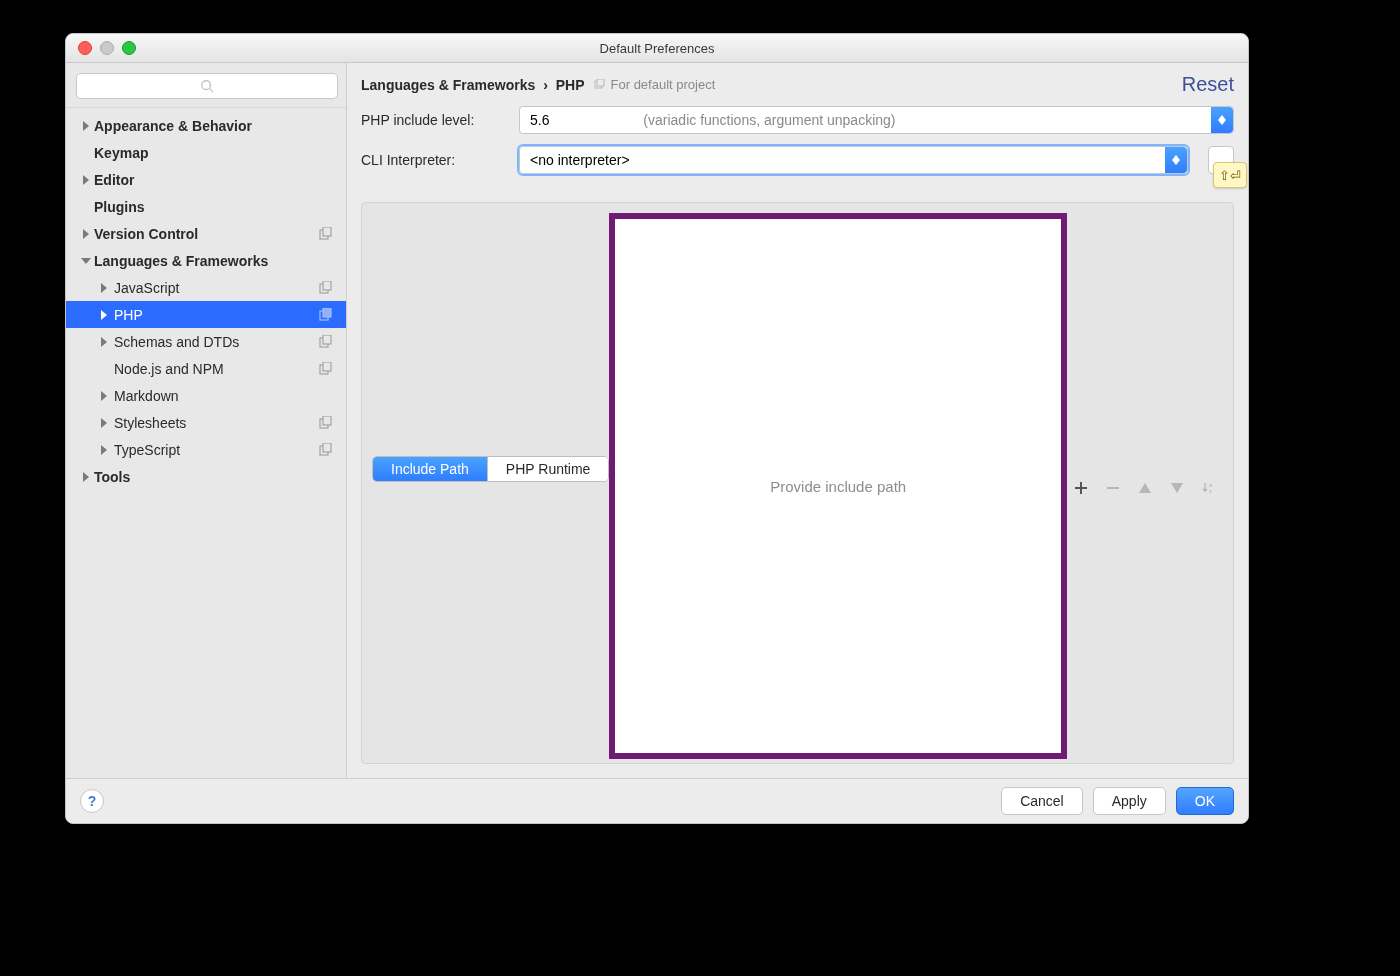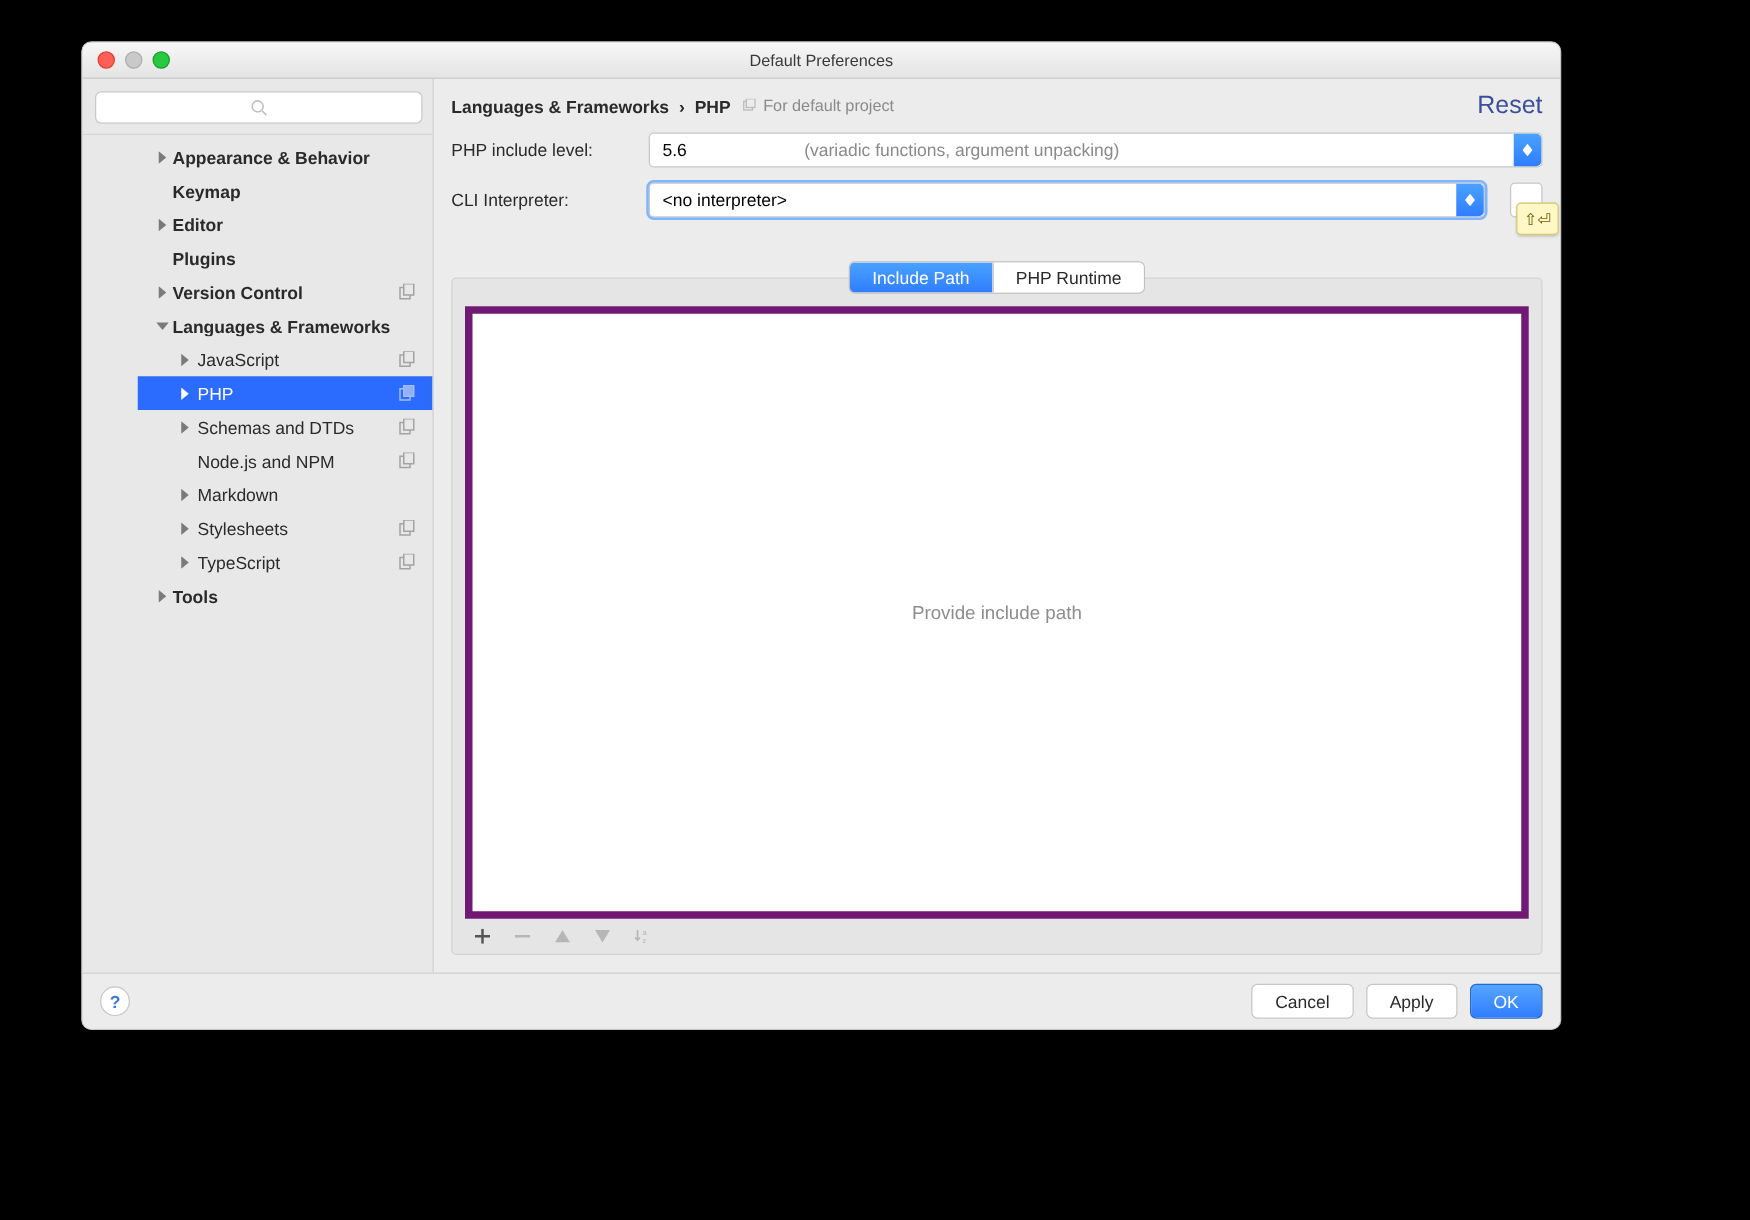--- a/index.html
+++ b/index.html
@@ -86,21 +86,21 @@
     width:260px;
     height:24px;
     background:#fff;
     border:1px solid #c8c8c8;
     border-radius:5px;
     display:flex;align-items:center;justify-content:center;
   }
   .search svg{opacity:.45;}
 
   .tree{
-    flex:1;overflow:auto;padding-top:4px;margin-left:44px;
+    flex:1;overflow:auto;padding-top:4px;
   }
   .node{
     display:flex;align-items:center;
     height:27px;
     padding-left:12px;
     font-size:14px;
     cursor:default;
     position:relative;
     font-weight:600;
   }
@@ -177,23 +177,22 @@
     position:absolute;top:99px;right:1px;
     width:32px;height:24px;background:#fff8c6;border:1px solid #d7c96a;border-radius:4px;
     display:flex;align-items:center;justify-content:center;font-size:13px;color:#6a5a00;
     box-shadow:0 1px 2px rgba(0,0,0,.15);
   }
 
   
   .tabs-wrap{
     flex:1;
     border:1px solid #d3d3d3;border-radius:4px;padding:10px 10px 4px 10px;
-    display:flex;flex-direction:column;min-height:0;
+    display:flex;flex-direction:row;min-height:0;
     background:#e5e5e5;
-    margin-top:20px;
   }
   .tabs{
     align-self:center;display:flex;border:1px solid #bfbfbf;border-radius:5px;overflow:hidden;
     background:#fff;
     margin-top:-24px;margin-bottom:10px;
   }
   .tab{
     padding:4px 18px;font-size:14px;background:#fff;
   }
   .tab.active{background:linear-gradient(#4aa2ff,#2f7dff);color:#fff;}

